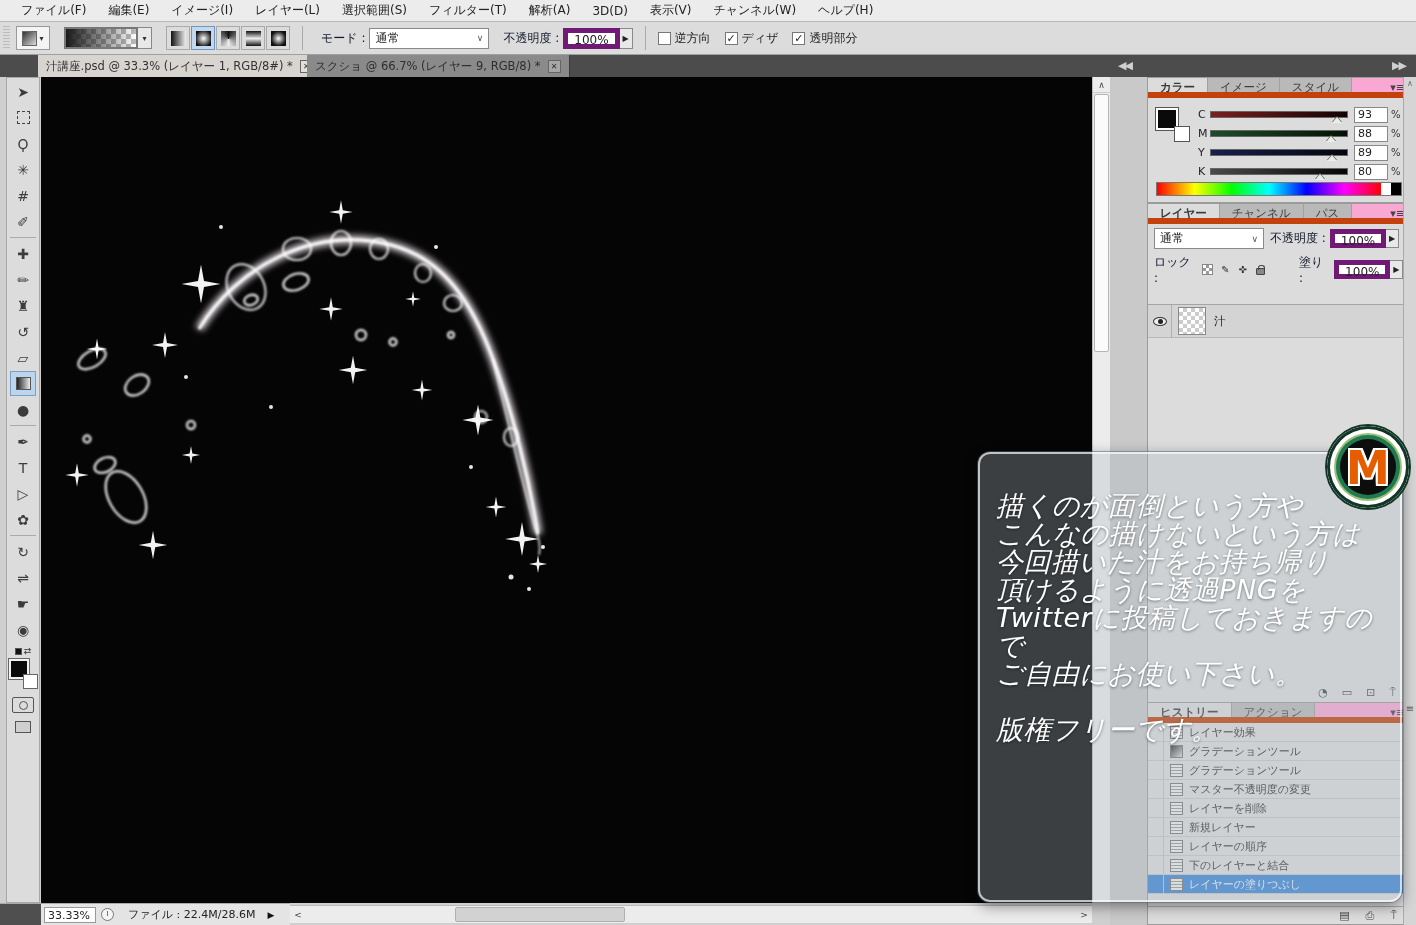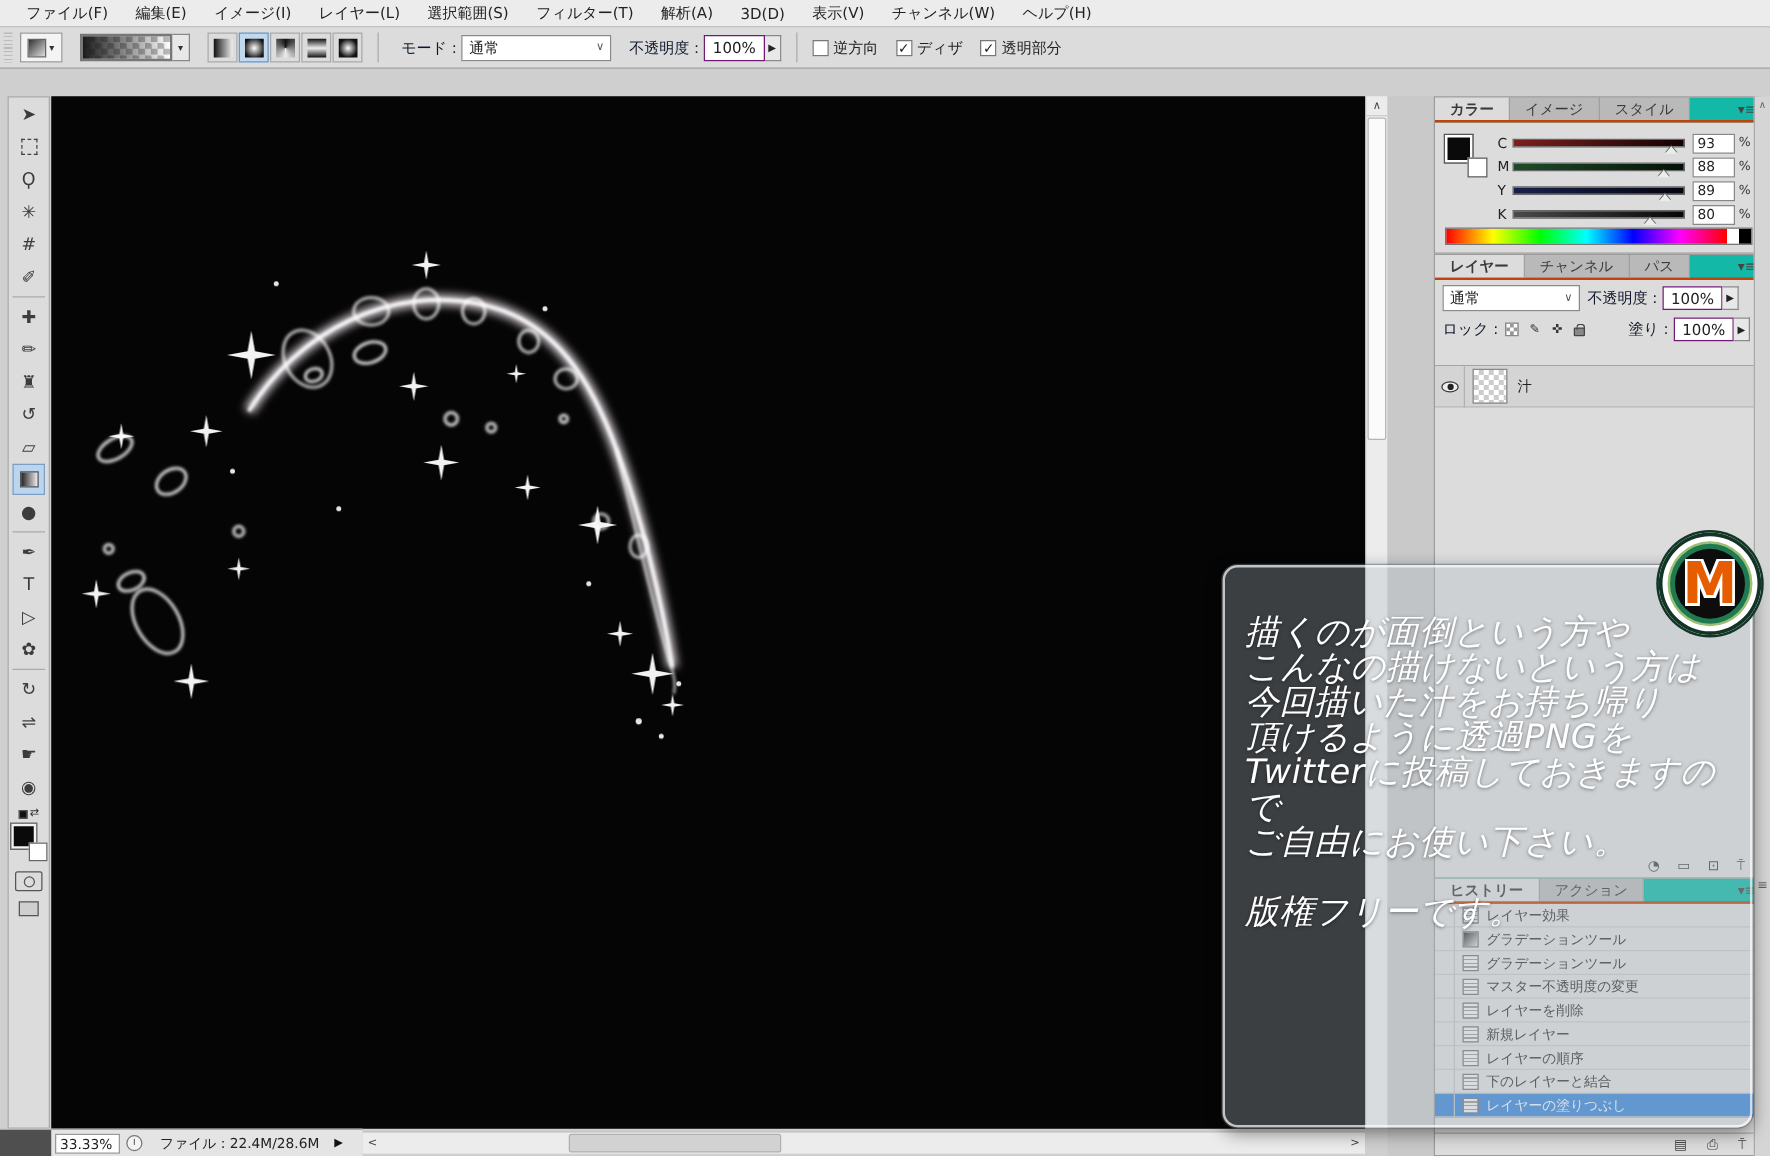--- a/index.html
+++ b/index.html
@@ -26,21 +26,21 @@
   .gbtn.sel { background:#c2d8ee; border:1px solid #6f96bd; }
   .gb-lin  { width:15px; height:15px; background:linear-gradient(to right,#111,#eee); }
   .gb-rad  { width:15px; height:15px; background:radial-gradient(circle at 50% 50%,#fff 0%,#111 80%); }
   .gb-ang  { width:15px; height:15px; background:conic-gradient(#111,#eee,#111); }
   .gb-ref  { width:15px; height:15px; background:linear-gradient(to bottom,#111,#eee 50%,#111); }
   .gb-dia  { width:15px; height:15px; background:radial-gradient(closest-side,#fff,#111); transform:none; }
   .vsep { width:1px; height:24px; background:#aaa; margin:0 12px; }
   .opt-label { margin:0 4px 0 6px; color:#0f172a; }
   .dd { height:21px; background:#fff; border:1px solid #8a8a8a; display:flex; align-items:center; justify-content:space-between; padding:0 5px; }
   .dd .dar { color:#555; font-size:9px; margin-left:8px; }
-  .valbox { height:21px; background:#fff; border:1px solid #701a75; display:flex; align-items:center; padding:0 6px; }
+  .valbox { height:21px; background:#fff; border:5px solid #701a75; display:flex; align-items:flex-start; padding:0 6px; }
   .spin { width:13px; height:21px; border:1px solid #8a8a8a; border-left:none; background:#e8e8e8; font-size:8px; display:flex; align-items:center; justify-content:center; }
   .opt-check { display:flex; align-items:center; margin-right:14px; }
   .opt-check .box { width:13px; height:13px; border:1px solid #777; background:#fff; margin-right:4px; font-size:11px; line-height:11px; text-align:center; color:#222; }
 
   
   .tabstrip { position:absolute; left:0; top:55px; width:1416px; height:22px; background:#4c4c4c; }
   .doc-tab { position:absolute; top:0; height:22px; display:flex; align-items:center; padding:0 8px; font-size:11.5px; }
   .doc-tab.active { left:38px; background:#d8d5d0; color:#333; border-right:1px solid #3a3a3a; }
   .doc-tab.inactive { left:307px; background:#8a8a8a; color:#2e2e2e; border-right:1px solid #3a3a3a; }
   .doc-tab .x { margin-left:7px; width:13px; height:13px; border:1px solid #666; font-size:8px; line-height:11px; text-align:center; background:rgba(255,255,255,.25); }
@@ -85,21 +85,21 @@
 
   
   .dock { position:absolute; left:1110px; top:77px; width:306px; height:848px; background:#c9c9c9; }
   .icostrip { position:absolute; left:3px; top:0; width:34px; height:330px; background:#dcdcdc; border:1px solid #a8a8a8; }
   .dico { width:24px; height:24px; margin:6px auto; border:1px solid #9a9a9a; border-radius:3px; background:linear-gradient(#f3f3f3,#d7d7d7); display:flex; align-items:center; justify-content:center; font-size:11px; color:#333; font-weight:bold; }
   .dico.noborder { border:none; background:none; font-size:15px; font-weight:normal; }
   .dsep { width:28px; height:1px; background:#aaa; margin:4px auto; border-bottom:1px solid #eee; }
   .circle-i { width:16px; height:16px; border-radius:50%; background:#555; color:#eee; font-size:11px; font-style:italic; text-align:center; line-height:16px; font-family:"DejaVu Serif",serif; }
 
   .panel { position:absolute; left:37px; width:263px; background:#dcdcdc; border:1px solid #9b9b9b; }
-  .ptabs { display:flex; height:20px; background:#14b8a6; border-bottom:2px solid #c2410c; position:relative;text-align:right; }
+  .ptabs { display:flex; height:20px; background:#f9a8d4; border-bottom:6px solid #c2410c; position:relative;text-align:right; }
   .ptab { padding:2px 12px; font-size:11.5px; color:#3a3a3a; border-right:1px solid #a0a0a0; background:#b9b9b9; }
   .ptab.active { background:#dcdcdc; font-weight:bold; }
   .pmenu { position:absolute; right:4px; top:3px; color:#444; font-size:11px; }
 
   
   .colorpanel { top:0; height:126px; }
   .swatch2 { position:absolute; left:8px; top:30px; width:34px; height:34px; }
   .swatch2 .f { position:absolute; left:0; top:0; width:22px; height:22px; background:#0a0a0a; border:2px solid #fff; outline:1px solid #555; }
   .swatch2 .b { position:absolute; right:0; bottom:0; width:16px; height:16px; background:#fff; border:1px solid #555; }
   .cmyk { position:absolute; left:50px; top:27px; width:205px; }
@@ -230,20 +230,32 @@
     <div class="opt-check">
         <span class="box">✓</span>
         <span>ディザ</span>
       </div>
     <div class="opt-check">
         <span class="box">✓</span>
         <span>透明部分</span>
       </div>
   </div>
 
+  <div class="tabstrip">
+    <div class="doc-tab active">
+      <span>汁講座.psd @ 33.3% (レイヤー 1, RGB/8#) *</span>
+      <span class="x">✕</span>
+    </div>
+    <div class="doc-tab inactive">
+      <span>スクショ @ 66.7% (レイヤー 9, RGB/8) *</span>
+      <span class="x">✕</span>
+    </div>
+    <span class="dock-arrows" style="left:1118px">◀◀</span>
+    <span class="dock-arrows" style="left:1392px">▶▶</span>
+  </div>
 
   <div class="toolbar">
     <div class="tool">➤</div>
     <div class="tool">
         <span class="marq"></span>
       </div>
     <div class="tool">Ϙ</div>
     <div class="tool">✳</div>
     <div class="tool">#</div>
     <div class="tool">✐</div>

